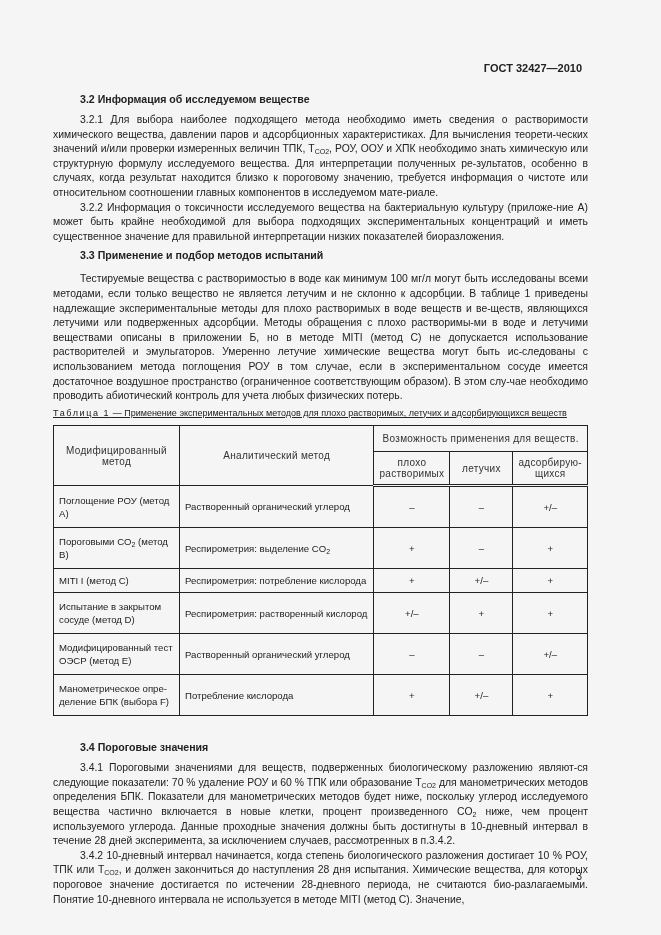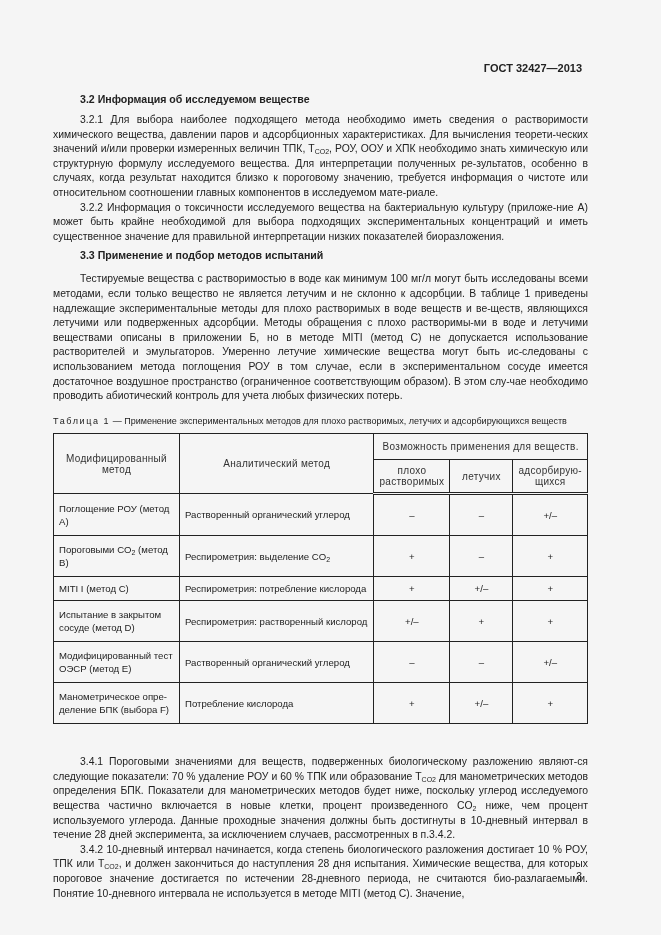--- a/index.html
+++ b/index.html
@@ -8,38 +8,38 @@
     font-family:"Liberation Sans", sans-serif; color:#222; font-size:10.4px;
   }
   .page-header { position:absolute; right:79px; top:62px; font-weight:bold; font-size:11px; }
   .content { position:absolute; left:53px; width:535px; top:92px; }
   h3 { font-size:10.6px; font-weight:bold; margin:0; padding-left:27px; line-height:14px; }
   p { margin:0; line-height:14.6px; text-align:justify; text-indent:27px; }
   .s32 { margin-bottom:4px; }
   sub { font-size:7px; vertical-align:-2px; line-height:0; }
   .gap1 { height:7px; }
   .gap2 { height:10px; }
-  .caption { font-size:9px; line-height:11.5px; margin-top:12px; }
+  .caption { font-size:9px; line-height:11.5px; margin-top:4px;text-decoration:underline; }
   .caption .spaced { letter-spacing:1.6px; }
   table { border-collapse:collapse; width:535px; margin-top:6px; font-size:9.6px; }
   td, th { border:1px solid #222; padding:2px 5px; vertical-align:middle; }
   th { font-weight:normal; font-size:10px; color:#333; text-align:center; letter-spacing:0.3px; }
   thead tr:last-child th { border-bottom:3px double #222; }
   td.c { text-align:center; }
   td.method { line-height:13px; }
   .r-h1 th { height:21px; }
   .r-h2 th { height:28px; line-height:11px; }
   tr.b2 td { height:36px; }
   tr.b1 td { height:19px; }
   .pagenum { position:absolute; right:79px; top:871px; font-size:10.4px; }
 </style>
 </head>
 <body>
 
-<div class="page-header">ГОСТ 32427—2013</div>
+<div class="page-header">ГОСТ 32427—2010</div>
 
 <div class="content">
 
   <section>
     <h3>3.2 Информация об исследуемом веществе</h3>
     <div class="gap1"></div>
     <p><span>3.2.1 Для выбора наиболее подходящего метода необходимо иметь сведения о растворимости химического вещества, давлении паров и адсорбционных характеристиках. Для вычисления теорети-ческих значений и/или проверки измеренных величин ТПК, Т</span><sub>CO2</sub><span>, РОУ, ООУ и ХПК необходимо знать химическую или структурную формулу исследуемого вещества. Для интерпретации полученных ре-зультатов, особенно в случаях, когда результат находится близко к пороговому значению, требуется информация о чистоте или относительном соотношении главных компонентов в исследуемом мате-риале.</span></p>
     <p class="s32">3.2.2 Информация о токсичности исследуемого вещества на бактериальную культуру (приложе-ние А) может быть крайне необходимой для выбора подходящих экспериментальных концентраций и иметь существенное значение для правильной интерпретации низких показателей биоразложения.</p>
   </section>
 
@@ -113,19 +113,20 @@
         <td class="c">+</td>
         <td class="c">+/–</td>
         <td class="c">+</td>
       </tr>
     </tbody>
   </table>
 
   <div style="height:24px"></div>
 
   <section>
+    <h3>3.4 Пороговые значения</h3>
     <div class="gap1"></div>
     <p><span>3.4.1 Пороговыми значениями для веществ, подверженных биологическому разложению являют-ся следующие показатели: 70 % удаление РОУ и 60 % ТПК или образование Т</span><sub>CO2</sub><span> для манометрических методов определения БПК. Показатели для манометрических методов будет ниже, поскольку углерод исследуемого вещества частично включается в новые клетки, процент произведенного CO</span><sub>2</sub><span> ниже, чем процент используемого углерода. Данные проходные значения должны быть достигнуты в 10-дневный интервал в течение 28 дней эксперимента, за исключением случаев, рассмотренных в п.3.4.2.</span></p>
     <p><span>3.4.2 10-дневный интервал начинается, когда степень биологического разложения достигает 10 % РОУ, ТПК или Т</span><sub>CO2</sub><span>, и должен закончиться до наступления 28 дня испытания. Химические вещества, для которых пороговое значение достигается по истечении 28-дневного периода, не считаются био-разлагаемыми. Понятие 10-дневного интервала не используется в методе MITI (метод С). Значение,</span></p>
   </section>
 </div>
 
 <div class="pagenum">3</div>
 
 </body></html>

